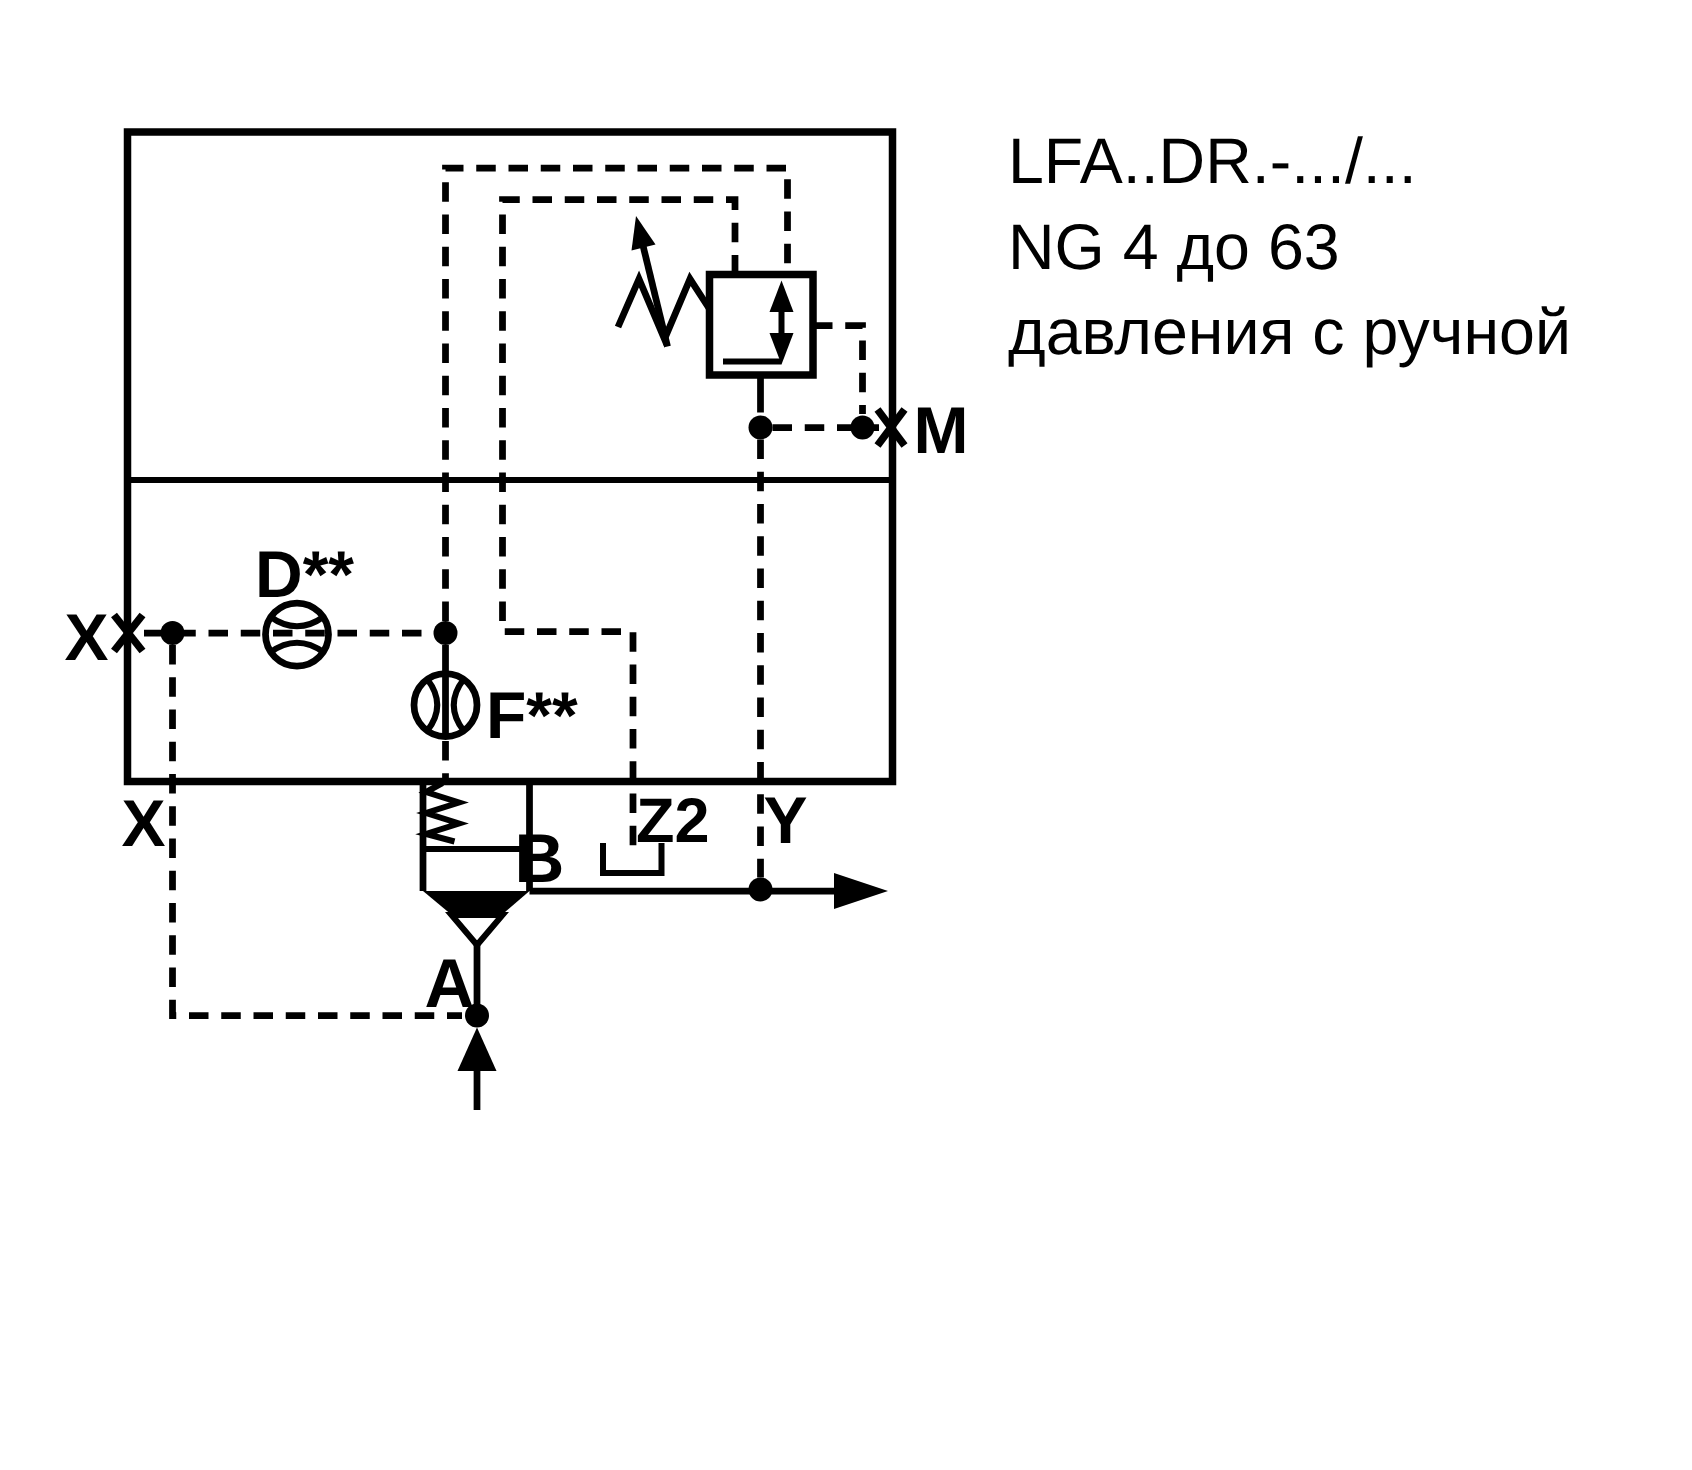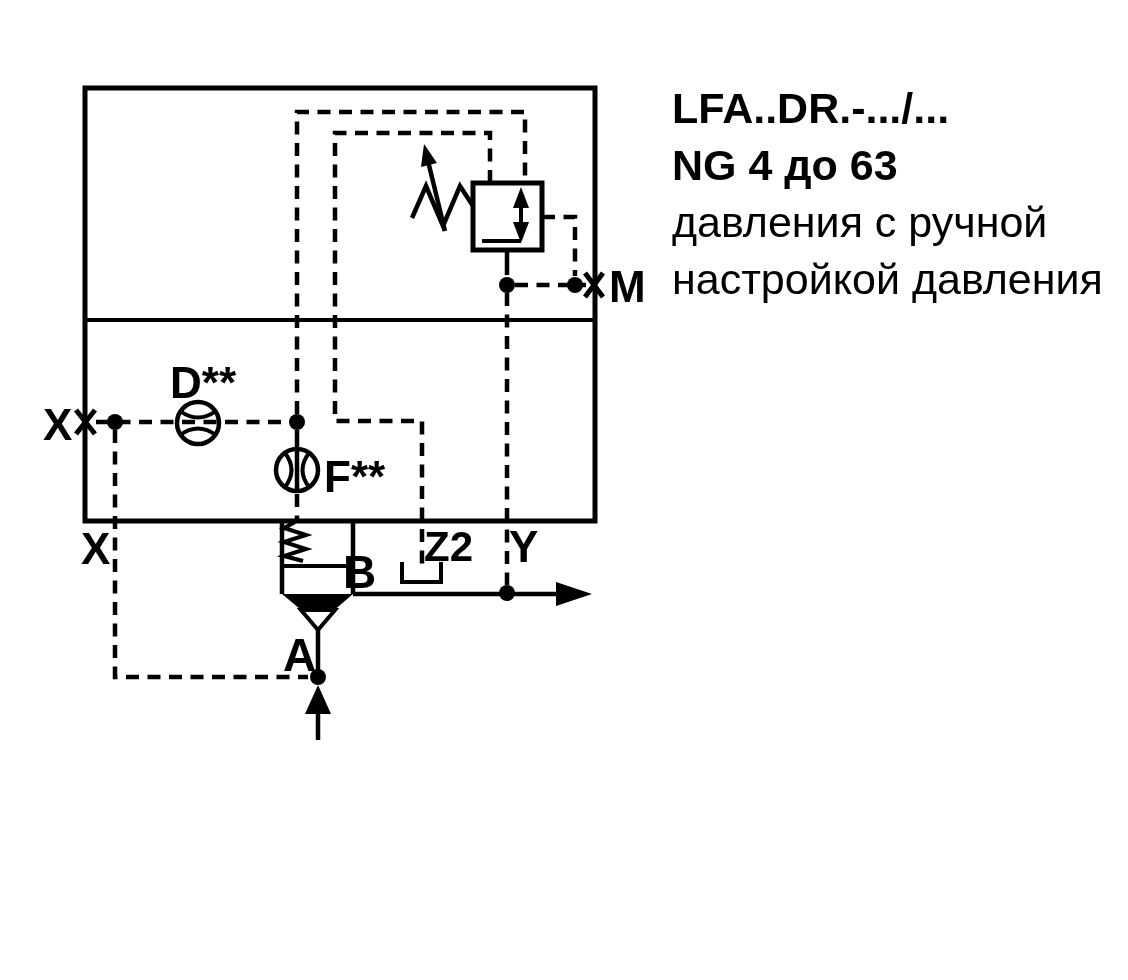--- a/index.html
+++ b/index.html
@@ -11,21 +11,21 @@
   .line{stroke:#000;stroke-width:4.5;fill:none;}
   .mid{stroke:#000;stroke-width:4;fill:none;}
   .dash{stroke:#000;stroke-width:4.5;fill:none;stroke-dasharray:13 8.5;}
   .fillb{fill:#000;stroke:none;}
   .lbl{font-family:"Liberation Sans",sans-serif;font-weight:bold;font-size:44px;fill:#000;}
   .lbl-sm{font-size:42px;}
   .lbl-lg{font-size:46px;}
   
   .desc{position:absolute;left:672px;top:80px;width:450px;color:#000;
         font-size:43px;line-height:57px;white-space:nowrap;}
-  .desc .bold{font-weight:bold;}
+  .desc .bold{font-weight:normal;}
   .desc .para2{margin-top:6px;}
 </style>
 </head>
 <body>
 
 <div class="canvas">
 
   <svg width="1128" height="980" viewBox="0 0 1128 980">
 
     <rect class="thick" x="85" y="88" width="510" height="433"></rect>
@@ -109,16 +109,15 @@
     <text class="lbl lbl-sm" x="424" y="561">Z2</text>
     <text class="lbl" x="509" y="562">Y</text>
     <text class="lbl lbl-lg" x="283" y="671">A</text>
     <text class="lbl" x="609" y="302">M</text>
   </svg>
 
   <div class="desc">
     <div class="bold">LFA..DR.-.../...</div>
     <div class="bold">NG 4 до 63</div>
     <div>давления с ручной</div>
-    <div>настройкой давления</div>
   </div>
 
 </div>
 
 </body></html>

